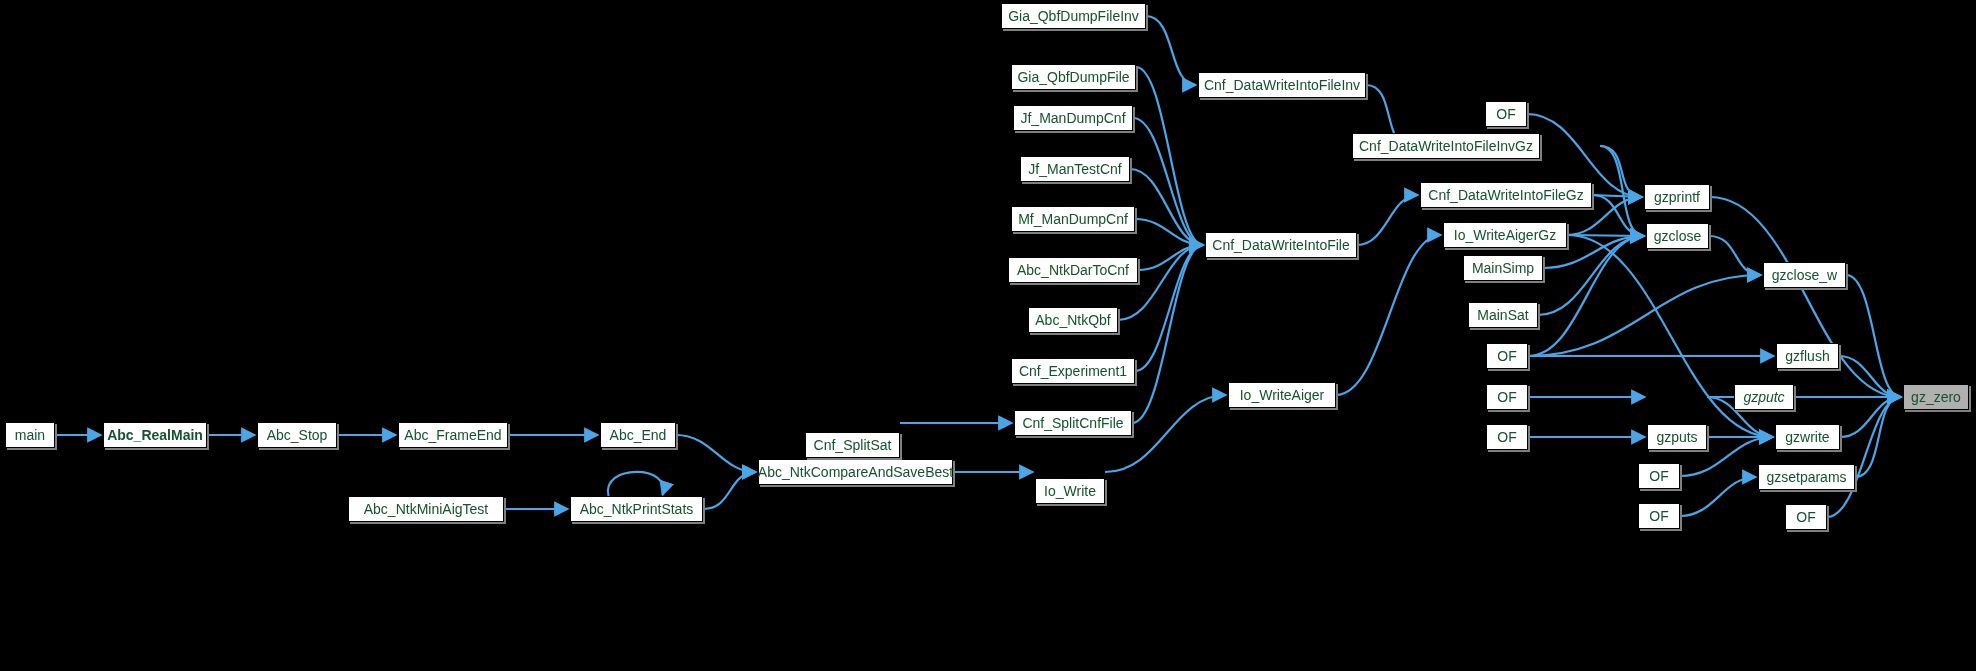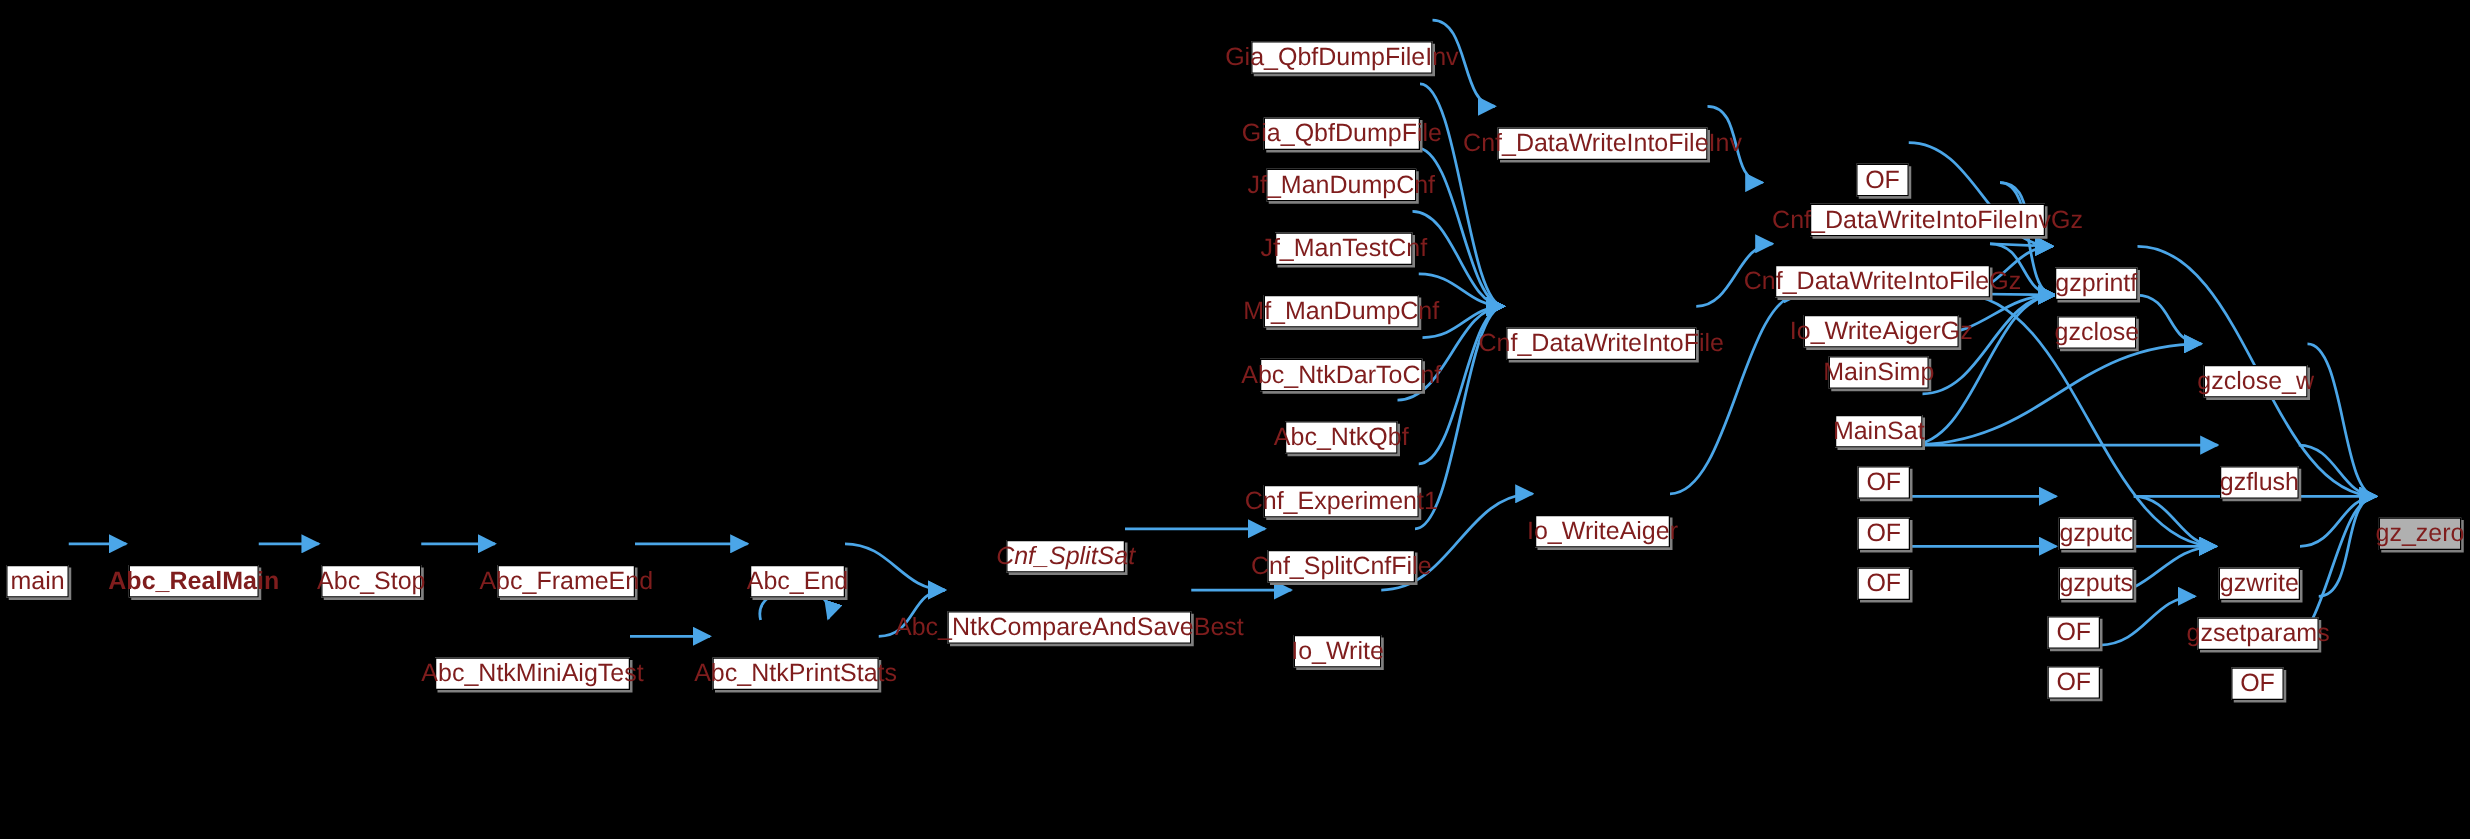--- a/index.html
+++ b/index.html
@@ -1,21 +1,21 @@
 <!DOCTYPE html>
 <html><head>
 <meta charset="utf-8">
 <style>
   html,body{margin:0;padding:0;background:#000;}
   #stage{position:relative;width:1976px;height:671px;background:#000;overflow:hidden;
          font-family:"Liberation Sans",sans-serif;}
   svg.edges{position:absolute;left:0;top:0;width:1976px;height:671px;}
   .node{position:absolute;box-sizing:border-box;background:#ffffff;border:1px solid #000000;
         box-shadow:2px 2px 0 0 #808080;display:flex;align-items:center;justify-content:center;
-        color:#7f1d1d;font-size:20px;line-height:1;white-space:nowrap;padding:0 7px;height:26px;margin-top:30px;}
+        color:#14532d;font-size:14px;line-height:1;white-space:nowrap;padding:0 7px;height:26px;}
   .node.current{background:#b0b0b0;}
 </style>
 </head>
 <body>
 
 <div id="stage">
   <svg class="edges" id="edge-layer" viewBox="0 0 1976 671" preserveAspectRatio="none">
     <defs>
       <marker id="arrow" viewBox="0 0 10 10" refX="9" refY="5" markerWidth="7" markerHeight="7" orient="auto-start-reverse">
         <path d="M 0 0 L 10 5 L 0 10 z" fill="#4ba6e8"></path>
@@ -76,49 +76,49 @@
   </svg>
   <div id="node-layer">
       <div class="node" style="left: 5px; top: 422px; width: 50px;">main</div>
       <div class="node" style="left: 103px; top: 422px; width: 104px; font-weight: bold;">Abc_RealMain</div>
       <div class="node" style="left: 257px; top: 422px; width: 80px;">Abc_Stop</div>
       <div class="node" style="left: 398px; top: 422px; width: 110px;">Abc_FrameEnd</div>
       <div class="node" style="left: 600px; top: 422px; width: 76px;">Abc_End</div>
       <div class="node" style="left: 348px; top: 496px; width: 156px;">Abc_NtkMiniAigTest</div>
       <div class="node" style="left: 570px; top: 496px; width: 133px;">Abc_NtkPrintStats</div>
       <div class="node" style="left: 758px; top: 459px; width: 195px;">Abc_NtkCompareAndSaveBest</div>
-      <div class="node" style="left: 805px; top: 402px; width: 95px; font-style: italic;">Cnf_SplitSat</div>
+      <div class="node" style="left: 805px; top: 432px; width: 95px;">Cnf_SplitSat</div>
       <div class="node" style="left: 1014px; top: 410px; width: 118px;">Cnf_SplitCnfFile</div>
       <div class="node" style="left: 1035px; top: 478px; width: 70px;">Io_Write</div>
       <div class="node" style="left: 1001px; top: 3px; width: 145px;">Gia_QbfDumpFileInv</div>
       <div class="node" style="left: 1011px; top: 64px; width: 125px;">Gia_QbfDumpFile</div>
       <div class="node" style="left: 1013px; top: 105px; width: 120px; text-align: center;">Jf_ManDumpCnf</div>
       <div class="node" style="left: 1020px; top: 156px; width: 110px;">Jf_ManTestCnf</div>
       <div class="node" style="left: 1011px; top: 206px; width: 124px;">Mf_ManDumpCnf</div>
       <div class="node" style="left: 1008px; top: 257px; width: 130px;">Abc_NtkDarToCnf</div>
       <div class="node" style="left: 1028px; top: 307px; width: 90px;">Abc_NtkQbf</div>
       <div class="node" style="left: 1011px; top: 358px; width: 124px;">Cnf_Experiment1</div>
       <div class="node" style="left: 1228px; top: 382px; width: 108px;">Io_WriteAiger</div>
       <div class="node" style="left: 1198px; top: 72px; width: 168px;">Cnf_DataWriteIntoFileInv</div>
       <div class="node" style="left: 1205px; top: 232px; width: 152px;">Cnf_DataWriteIntoFile</div>
-      <div class="node" style="left: 1448px; top: 133px; width: 188px;">Cnf_DataWriteIntoFileInvGz</div>
+      <div class="node" style="left: 1352px; top: 133px; width: 188px;">Cnf_DataWriteIntoFileInvGz</div>
       <div class="node" style="left: 1420px; top: 182px; width: 172px;">Cnf_DataWriteIntoFileGz</div>
       <div class="node" style="left: 1443px; top: 222px; width: 124px;">Io_WriteAigerGz</div>
       <div class="node" style="left: 1485px; top: 101px; width: 42px;">OF</div>
       <div class="node" style="left: 1463px; top: 255px; width: 80px; text-align: center;">MainSimp</div>
       <div class="node" style="left: 1468px; top: 302px; width: 70px;">MainSat</div>
       <div class="node" style="left: 1486px; top: 343px; width: 42px;">OF</div>
       <div class="node" style="left: 1486px; top: 384px; width: 42px;">OF</div>
       <div class="node" style="left: 1486px; top: 424px; width: 42px;">OF</div>
       <div class="node" style="left: 1638px; top: 463px; width: 42px;">OF</div>
       <div class="node" style="left: 1638px; top: 503px; width: 42px;">OF</div>
       <div class="node" style="left: 1644px; top: 184px; width: 66px;">gzprintf</div>
       <div class="node" style="left: 1646px; top: 223px; width: 63px;">gzclose</div>
       <div class="node" style="left: 1763px; top: 262px; width: 83px;">gzclose_w</div>
       <div class="node" style="left: 1776px; top: 343px; width: 63px;">gzflush</div>
-      <div class="node" style="left: 1647px; top: 384px; width: 60px;">gzputc</div>
+      <div class="node" style="left: 1734px; top: 384px; width: 60px; font-style: italic;">gzputc</div>
       <div class="node" style="left: 1647px; top: 424px; width: 60px;">gzputs</div>
       <div class="node" style="left: 1775px; top: 424px; width: 65px;">gzwrite</div>
       <div class="node" style="left: 1758px; top: 464px; width: 97px;">gzsetparams</div>
       <div class="node" style="left: 1785px; top: 504px; width: 42px;">OF</div>
       <div class="node current" style="left: 1903px; top: 384px; width: 66px;">gz_zero</div>
     </div>
 </div>
 
 </body></html>

